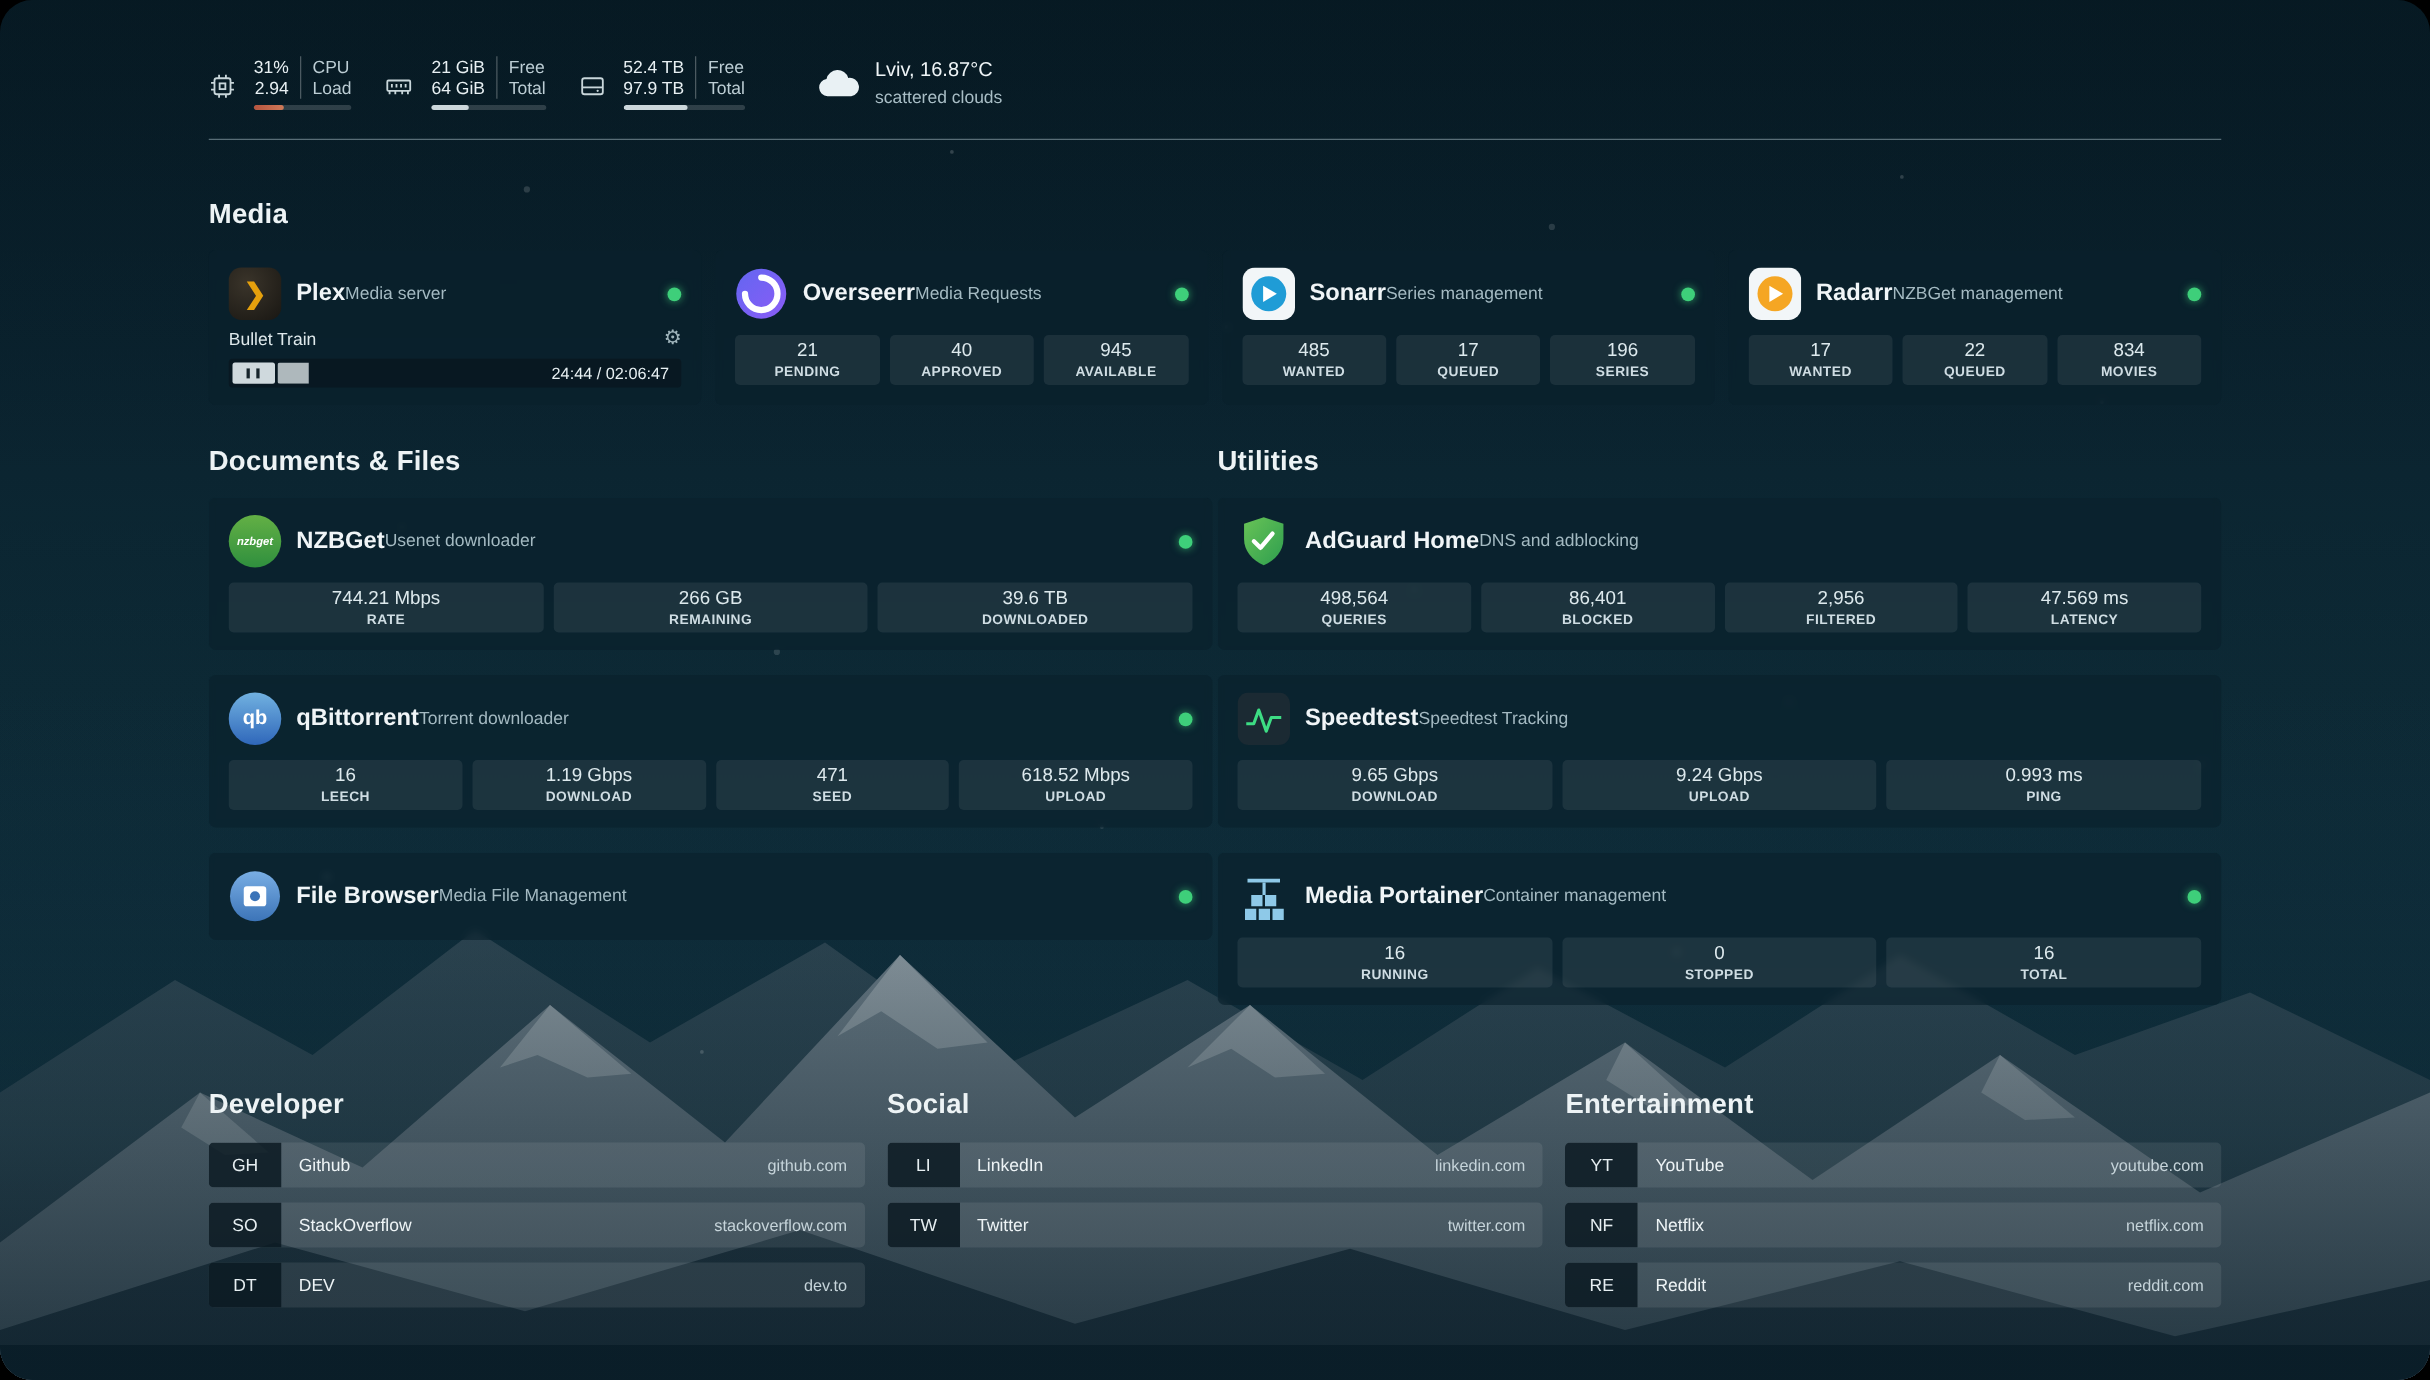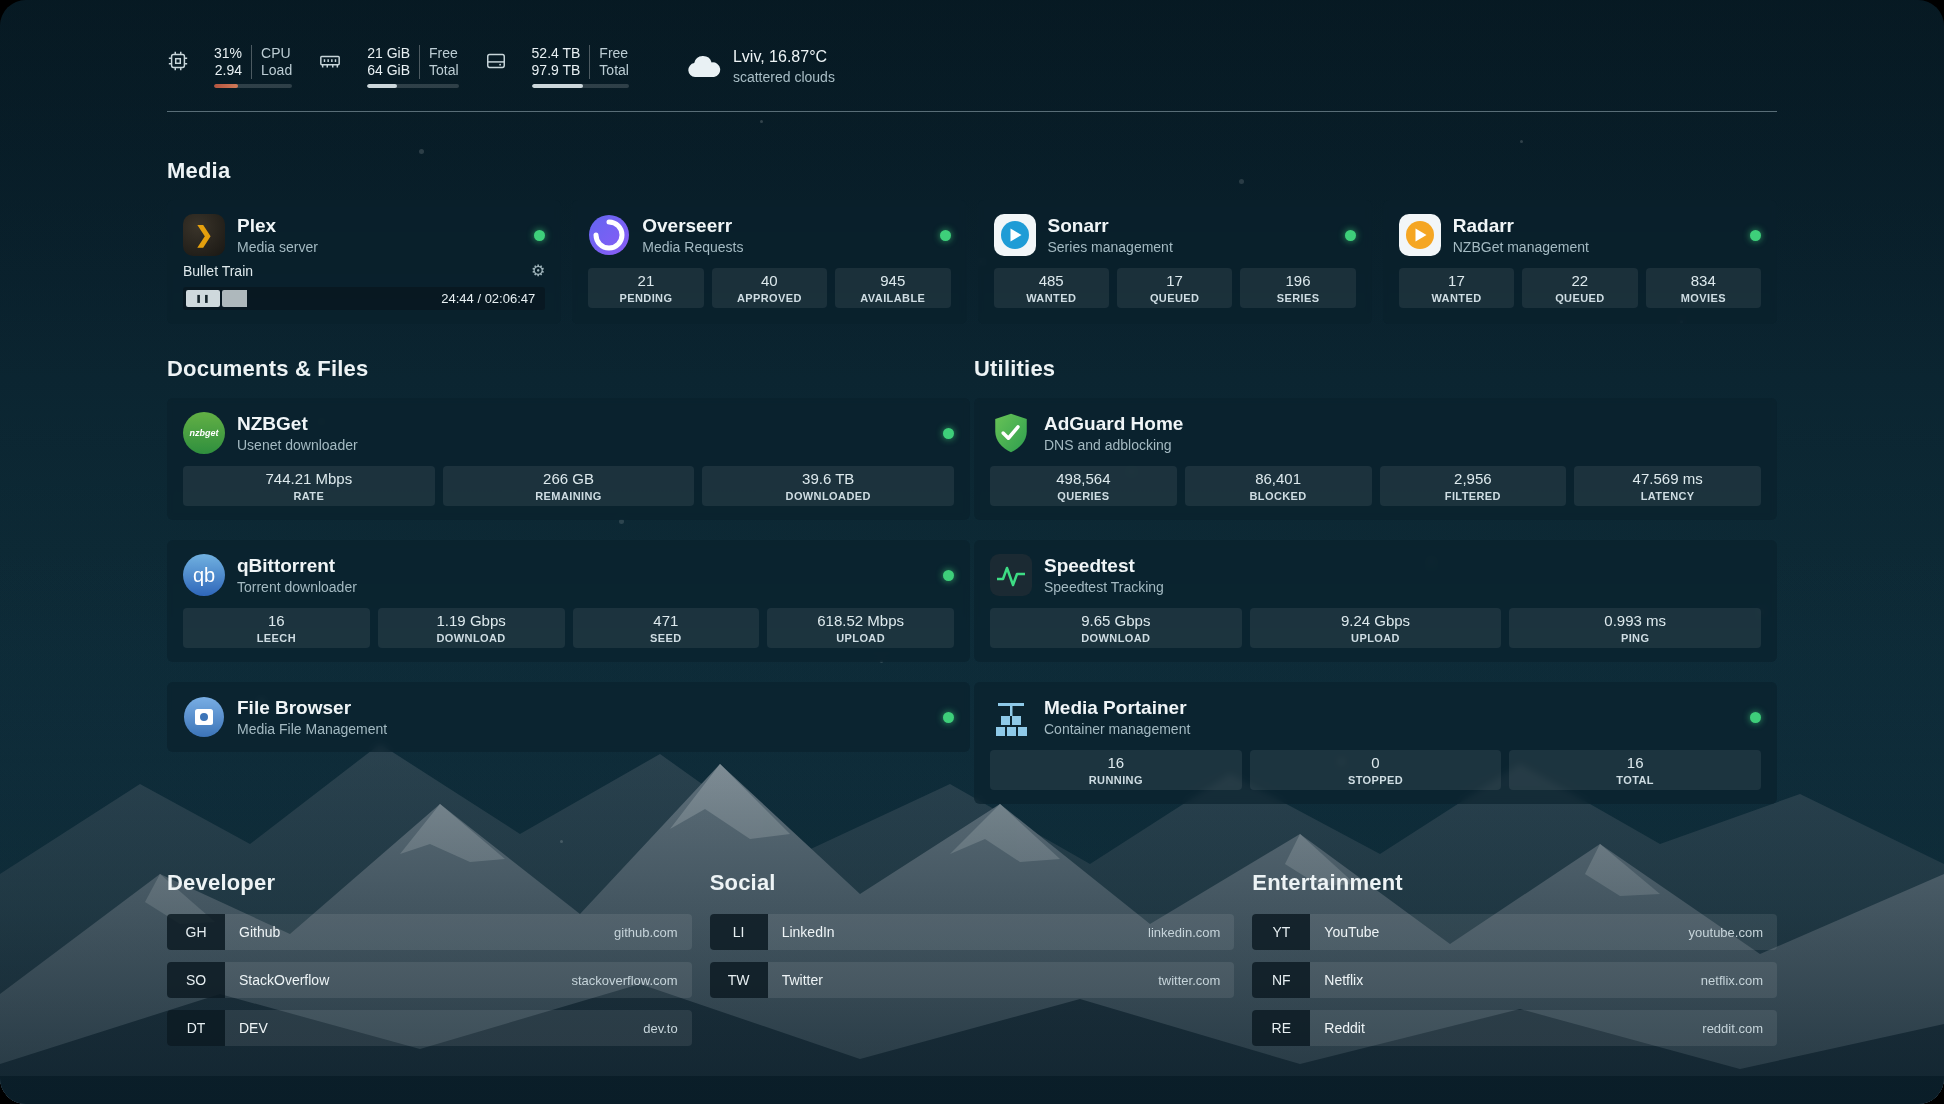--- a/index.html
+++ b/index.html
@@ -14,21 +14,21 @@
     box-shadow:420px 150px 0 1px rgba(255,255,255,.18),760px 120px 0 0 rgba(255,255,255,.22),980px 260px 0 0 rgba(255,255,255,.15),
     1240px 180px 0 1px rgba(255,255,255,.16),1520px 140px 0 0 rgba(255,255,255,.2),1680px 320px 0 0 rgba(255,255,255,.14),
     320px 420px 0 0 rgba(255,255,255,.15),620px 520px 0 1px rgba(255,255,255,.14),1130px 470px 0 0 rgba(255,255,255,.16),
     1430px 560px 0 0 rgba(255,255,255,.14),260px 700px 0 1px rgba(255,255,255,.2),880px 660px 0 0 rgba(255,255,255,.17),
     1760px 610px 0 0 rgba(255,255,255,.18),560px 840px 0 0 rgba(255,255,255,.2),1340px 760px 0 1px rgba(255,255,255,.16)}
 
   .content{position:absolute;inset:0;padding:34px 167px 0}
 
   
   .topbar{display:flex;align-items:center;height:64px}
-  .metric{display:flex;align-items:flex-start;gap:25px;margin-right:26px}
+  .metric{display:flex;align-items:center;gap:14px;margin-right:26px}
   .m-icon{margin-top:5px;opacity:.92;line-height:0}
   .m-body{display:flex;flex-direction:column}
   .m-row{display:flex}
   .m-vals{display:flex;flex-direction:column;align-items:flex-end;padding-right:9px;border-right:1px solid rgba(255,255,255,.28)}
   .m-labs{display:flex;flex-direction:column;align-items:flex-start;padding-left:9px}
   .m-vals span{font-size:14px;color:#e8f0f3;line-height:17px;white-space:nowrap}
   .m-labs span{font-size:14px;color:#bccdd4;line-height:17px;white-space:nowrap}
   .m-bar{margin-top:5px;height:4px;border-radius:2px;background:rgba(255,255,255,.16);overflow:hidden}
   .m-bar i{display:block;height:100%;border-radius:2px}
   .fill-cpu{background:linear-gradient(90deg,#b5543f,#d07a58)}
@@ -49,42 +49,42 @@
   h2.sec{margin:0;font-size:22px;font-weight:600;color:#edf3f5;letter-spacing:.2px}
   .section-media{margin-top:46px}
   .media-grid{display:grid;grid-template-columns:repeat(4,1fr);gap:11px;margin-top:16px}
   .section-cols{display:grid;grid-template-columns:1fr 1fr;gap:4px;margin-top:32px;align-items:start}
   .stack{display:flex;flex-direction:column;gap:20px;margin-top:16px}
 
   
   .card{position:relative;border-radius:6px;background:rgba(10,33,43,.62);padding:14px 16px;backdrop-filter:blur(3px);cursor:pointer}
   .card-head{display:flex;align-items:center;gap:12px}
   .app-icon{width:42px;height:42px;flex:0 0 auto;display:flex;align-items:center;justify-content:center;line-height:0}
-  .head-txt{display:flex;flex-direction:column;justify-content:center}
+  .head-txt{display:flex;flex-direction:row;justify-content:center}
   .app-title{font-size:19px;font-weight:600;color:#f0f5f7;line-height:22px}
   .app-sub{font-size:14px;color:#a4bac2;line-height:17px;margin-top:2px}
   .status-dot{width:11px;height:11px;border-radius:50%;background:#3ecf7a;margin-left:auto;box-shadow:0 0 7px rgba(62,207,122,.75);flex:0 0 auto}
   .stats{display:flex;gap:8px;margin-top:12px}
   .stat{flex:1;height:40px;border-radius:4px;background:rgba(255,255,255,.075);display:flex;flex-direction:column;align-items:center;justify-content:center;gap:3px}
   .stat-val{font-size:15px;color:#dde9ed}
   .stat-lab{font-size:11px;font-weight:700;color:#cfdde3;letter-spacing:.4px}
 
   
   .np-row{display:flex;align-items:center;margin-top:7px}
   .np-title{font-size:14px;color:#dfe9ec}
   .gear{margin-left:auto;color:#9fb4bb;font-size:16px;line-height:16px;cursor:pointer}
   .player{display:flex;align-items:center;height:23px;background:rgba(10,19,25,.55);border-radius:3px;padding:3px;margin-top:8px}
   .pause{background:#cfd9dd;color:#15242b;font-size:8px;letter-spacing:1px;border-radius:2px;height:17px;width:34px;display:flex;align-items:center;justify-content:center;cursor:pointer;flex:0 0 auto}
   .track{flex:1;align-self:stretch;position:relative;margin-left:2px;border-radius:2px;overflow:hidden}
   .track i{position:absolute;left:0;top:0;bottom:0;background:rgba(222,230,233,.78)}
   .time{margin:0 7px 0 10px;font-size:13px;color:#e8f0f3;white-space:nowrap}
 
   
   .plex-badge{width:42px;height:42px;border-radius:10px;background:radial-gradient(circle at 35% 30%,#3a342a,#191713);display:flex;align-items:center;justify-content:center;color:#e5a00d;font-size:22px;font-weight:700}
-  .qb-badge{width:42px;height:42px;border-radius:50%;background:linear-gradient(180deg,#71b1e0,#2f67ba);display:flex;align-items:center;justify-content:center;color:#fff;font-size:20px;font-weight:400}
+  .qb-badge{width:42px;height:42px;border-radius:50%;background:linear-gradient(180deg,#71b1e0,#2f67ba);display:flex;align-items:center;justify-content:center;color:#fff;font-size:16px;font-weight:700}
   .nzb-badge{width:42px;height:42px;border-radius:50%;background:linear-gradient(180deg,#63b045,#2f8f3e);display:flex;align-items:center;justify-content:center;color:#fff;font-size:9px;font-weight:700;font-style:italic}
 
   
   .bookmarks{display:grid;grid-template-columns:repeat(3,1fr);gap:18px;margin-top:66px}
   .bm-list{display:flex;flex-direction:column;gap:12px;margin-top:18px}
   .bm-row{display:flex;align-items:center;height:36px;border-radius:4px;background:rgba(255,255,255,.085);overflow:hidden;cursor:pointer}
   .bm-abbr{width:58px;align-self:stretch;display:flex;align-items:center;justify-content:center;background:rgba(7,22,30,.82);font-size:14px;color:#e6eef1;flex:0 0 auto}
   .bm-name{margin-left:14px;font-size:14px;color:#eef4f6}
   .bm-url{margin-left:auto;margin-right:14px;font-size:13px;color:#c6d4da}
 </style>

